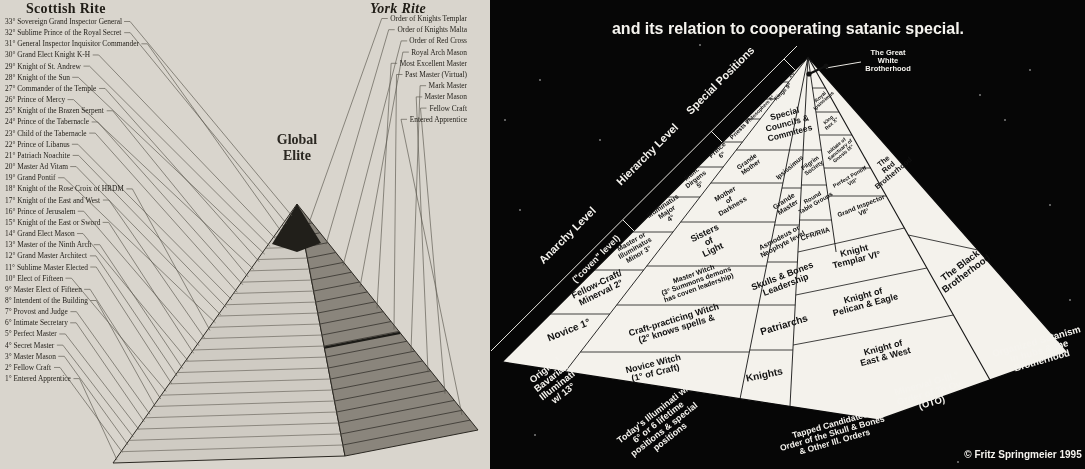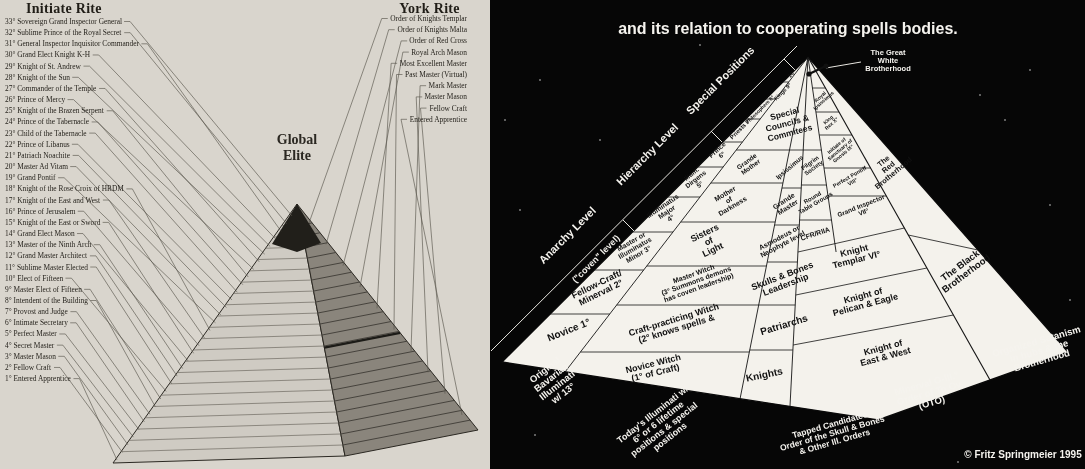--- a/index.html
+++ b/index.html
@@ -4,21 +4,21 @@
 <style>
   html,body{margin:0;padding:0;background:#222;}
   #stage{position:relative;width:1085px;height:469px;overflow:hidden;background:#050505;
          font-family:"Liberation Sans",sans-serif;}
   #left-bg{position:absolute;left:0;top:0;width:490px;height:469px;background:#d9d5cd;}
   #right-bg{position:absolute;left:490px;top:0;width:595px;height:469px;background:#060606;}
   #gfx{position:absolute;left:0;top:0;}
   .hdr{position:absolute;color:#201d17;font-family:"Liberation Serif",serif;
        font-weight:bold;font-size:14px;letter-spacing:.3px;}
   #scottish-title{left:26px;top:1px;}
-  #york-title{left:370px;top:1px;width:119px;text-align:center;}
+  #york-title{left:370px;top:1px;width:119px;text-align:left;font-style:italic;}
   .rtitle{position:absolute;left:492px;width:592px;text-align:center;color:#f5f3ee;
           font-weight:bold;line-height:1.0;}
   #r-title{top:1px;font-size:21px;letter-spacing:.5px;}
   #r-subtitle{top:21px;font-size:16px;}
 </style>
 </head>
 <body>
 
 <div id="stage">
   <div id="left-bg"></div>
@@ -255,16 +255,16 @@
       <text transform="translate(890,169) rotate(-40)" text-anchor="middle" font-size="7.5" font-family="&quot;Liberation Sans&quot;,sans-serif" font-weight="700" fill="#101010" letter-spacing="0"><tspan x="0" y="-7.800000000000001">The</tspan><tspan x="0" y="0">Red</tspan><tspan x="0" y="7.800000000000001">Brotherhood</tspan></text>
       <text transform="translate(965,272) rotate(-37)" text-anchor="middle" font-size="9.5" font-family="&quot;Liberation Sans&quot;,sans-serif" font-weight="700" fill="#101010" letter-spacing="0"><tspan x="0" y="-4.94">The Black</tspan><tspan x="0" y="4.94">Brotherhood</tspan></text>
       <text transform="translate(556,384) rotate(-38)" text-anchor="middle" font-size="9.5" font-family="&quot;Liberation Sans&quot;,sans-serif" font-weight="700" fill="#f5f3ee" letter-spacing="0"><tspan x="0" y="-14.82">Original</tspan><tspan x="0" y="-4.94">Bavarian</tspan><tspan x="0" y="4.94">Illuminati</tspan><tspan x="0" y="14.82">w/ 13°</tspan></text>
       <text transform="translate(663,428) rotate(-38)" text-anchor="middle" font-size="9" font-family="&quot;Liberation Sans&quot;,sans-serif" font-weight="700" fill="#f5f3ee" letter-spacing="0"><tspan x="0" y="-14.04">Today's Illuminati w/</tspan><tspan x="0" y="-4.68">6° or 6 lifetime</tspan><tspan x="0" y="4.68">positions &amp; special</tspan><tspan x="0" y="14.04">positions</tspan></text>
       <text transform="translate(833,436) rotate(-16)" text-anchor="middle" font-size="8.5" font-family="&quot;Liberation Sans&quot;,sans-serif" font-weight="700" fill="#f5f3ee" letter-spacing="0"><tspan x="0" y="-8.84">Tapped Candidates</tspan><tspan x="0" y="0">Order of the Skull &amp; Bones</tspan><tspan x="0" y="8.84">&amp; Other Ill. Orders</tspan></text>
       <text transform="translate(930,396) rotate(-16)" text-anchor="middle" font-size="9.5" font-family="&quot;Liberation Sans&quot;,sans-serif" font-weight="700" fill="#f5f3ee" letter-spacing="0"><tspan x="0" y="-9.88">Minerval O-III.°</tspan><tspan x="0" y="0">Order of To Ov</tspan><tspan x="0" y="9.88">(OTO)</tspan></text>
       <text transform="translate(1040,354) rotate(-16)" text-anchor="middle" font-size="9.5" font-family="&quot;Liberation Sans&quot;,sans-serif" font-weight="700" fill="#f5f3ee" letter-spacing="0"><tspan x="0" y="-9.88">Organized Satanism</tspan><tspan x="0" y="0">in hubs &amp; the</tspan><tspan x="0" y="9.88">Brotherhood</tspan></text>
       <text transform="translate(1023,458) rotate(0)" text-anchor="middle" font-size="10" font-family="&quot;Liberation Sans&quot;,sans-serif" font-weight="700" fill="#f5f3ee" letter-spacing="0"><tspan x="0" y="0">© Fritz Springmeier 1995</tspan></text>
       <text transform="translate(788,126) rotate(-15)" text-anchor="middle" font-size="8.5" font-family="&quot;Liberation Sans&quot;,sans-serif" font-weight="700" fill="#101010" letter-spacing="0"><tspan x="0" y="-10">Special</tspan><tspan x="0" y="0">Councils &amp;</tspan><tspan x="0" y="10">Commitees</tspan></text>
     </svg>
-  <div class="hdr" id="scottish-title">Initiate Rite</div>
+  <div class="hdr" id="scottish-title">Scottish Rite</div>
   <div class="hdr" id="york-title">York Rite</div>
-  <div class="rtitle" id="r-subtitle">and its relation to cooperating spells bodies.</div>
+  <div class="rtitle" id="r-subtitle">and its relation to cooperating satanic special.</div>
 </div>
 
 </body></html>

